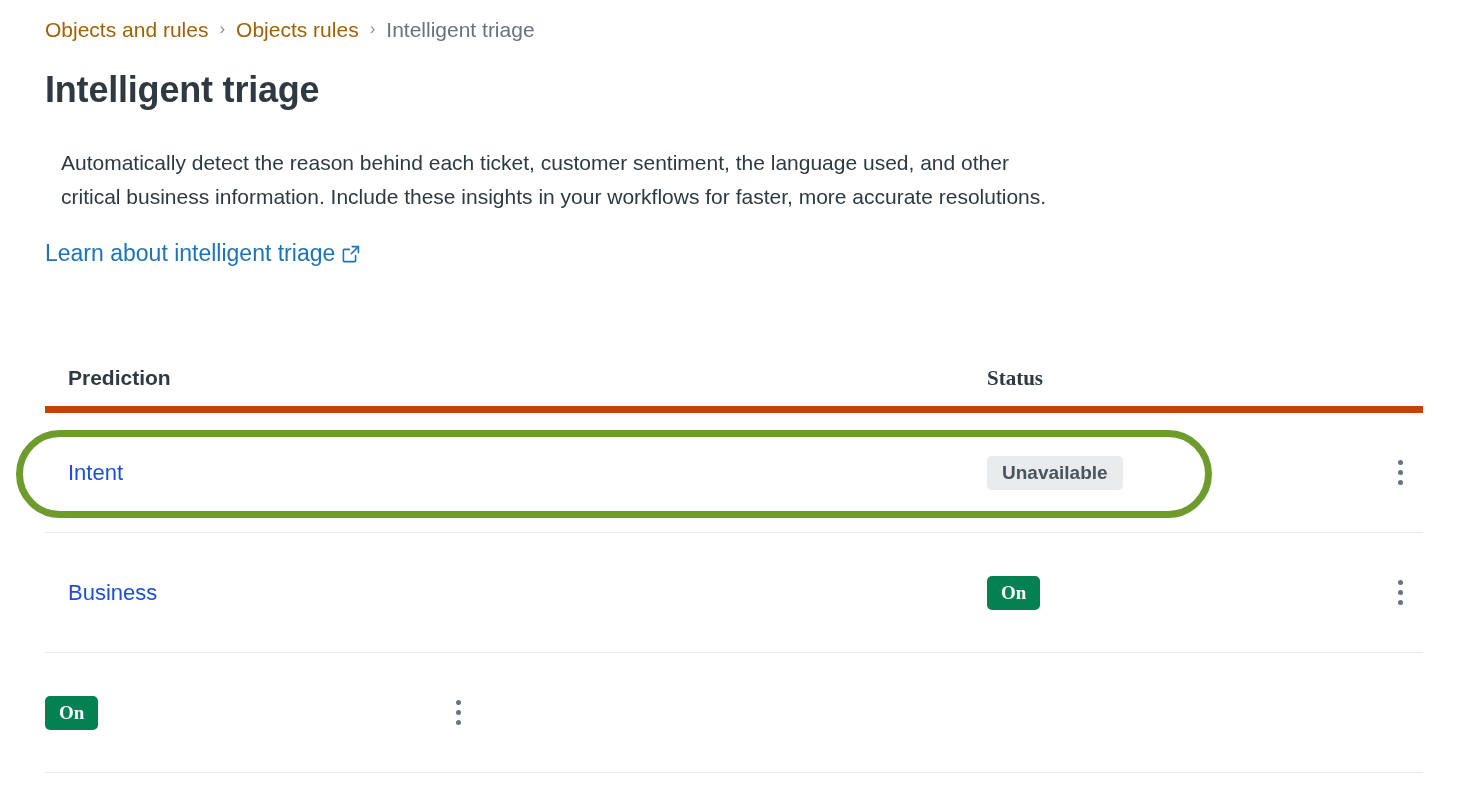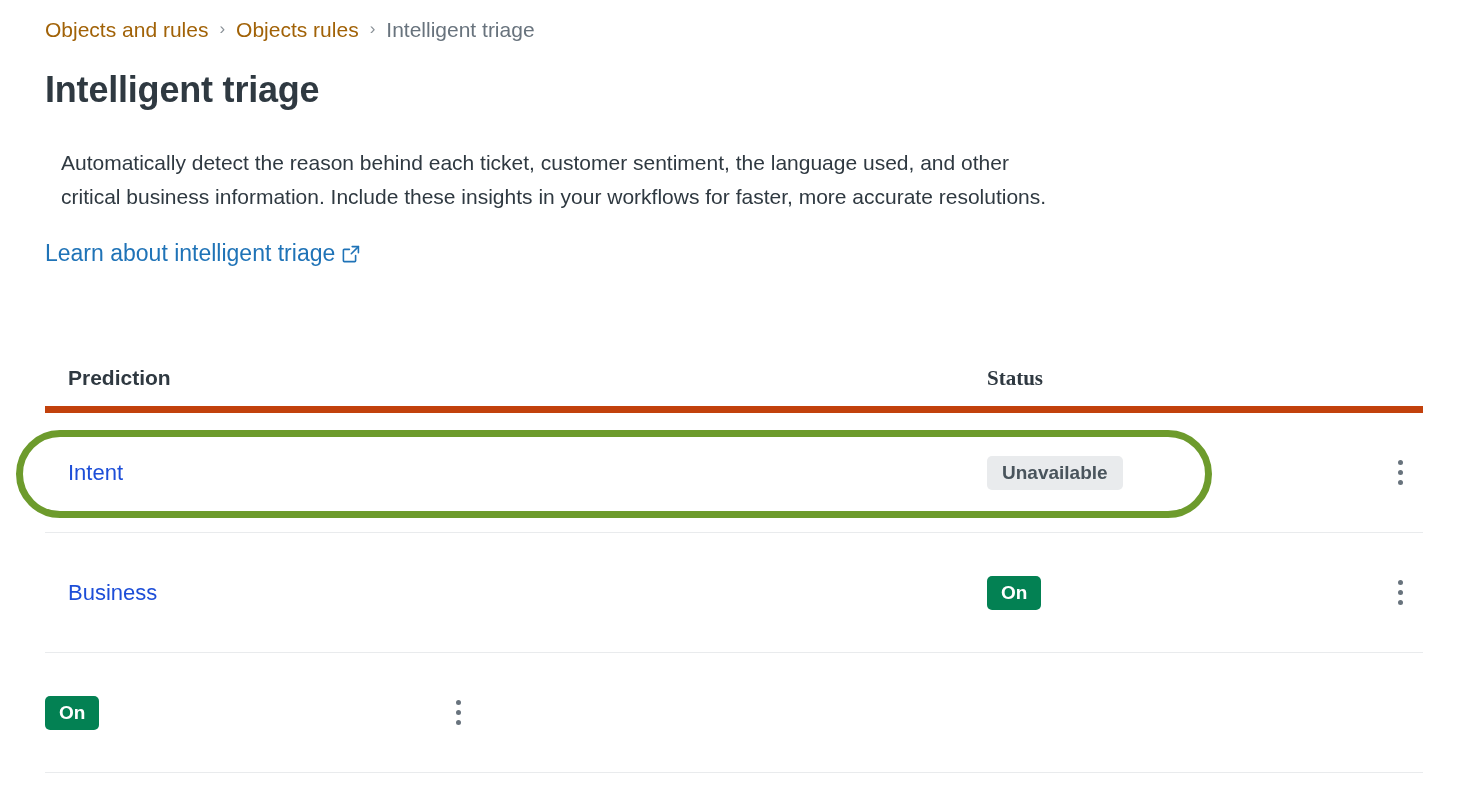--- a/index.html
+++ b/index.html
@@ -156,20 +156,21 @@
     background: #e9ebed;
     color: #49545c;
     height: 34px;
     padding: 0 15px;
   }
   .badge-on {
     background: #038153;
     color: #ffffff;
     height: 34px;
     padding: 0 14px;
+    font-family: Liberation Serif, serif;
   }
 
   
   .kebab {
     display: flex;
     flex-direction: column;
     align-items: center;
     gap: 5px;
     width: 26px;
     height: 26px;

